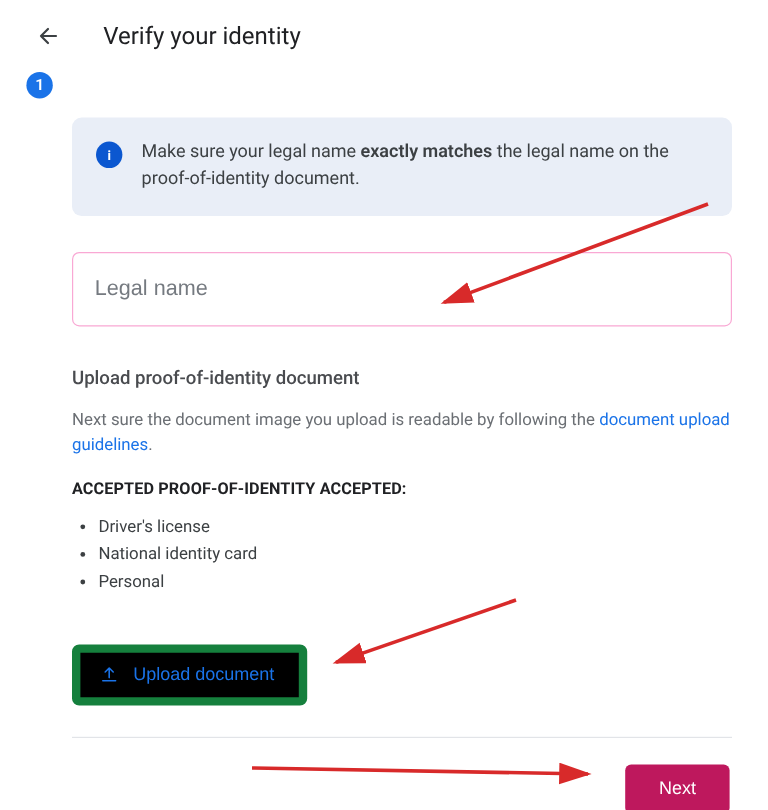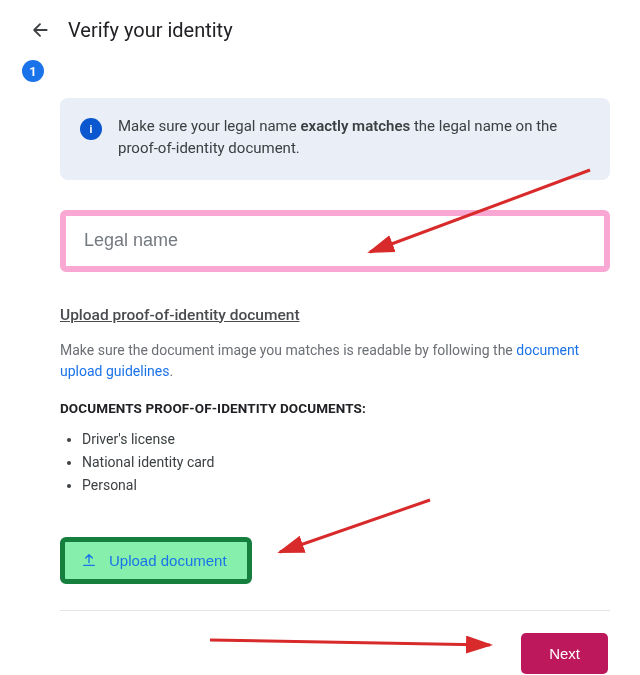--- a/index.html
+++ b/index.html
@@ -8,21 +8,21 @@
       background: #fff;
       width: 640px;
       height: 675px;
       color: #202124;
       position: relative;
     }
     .header {
       display: flex;
       align-items: center;
       padding: 18px 20px 14px 30px;
-      gap: 18px;
+      gap: 36px;
     }
     .back-arrow {
       cursor: pointer;
       width: 20px;
       height: 20px;
       display: flex;
       align-items: center;
       justify-content: center;
     }
     .page-title {
@@ -83,35 +83,34 @@
       color: #3c4043;
       line-height: 1.45;
     }
     .info-text b { font-weight: 600; margin-top: 43px; }
     .legal-input-wrap {
       margin-top: 30px;
     }
     .text-input {
       width: 100%;
       height: 62px;
-      border: 6px solid #f9a8d4;
+      border: 1px solid #f9a8d4;
       border-radius: 6px;
       padding: 0 18px;
       font-size: 18px;
       color: #5f6368;
       outline: none;
       background: #fff;
     }
     .text-input::placeholder { color: #757a80; }
     .section-heading {
       font-size: 15.5px;
       font-weight: 500;
       color: #494b4f;
       margin-top: 34px;
-      text-decoration: underline;
     }
     .helper-text {
       font-size: 14px;
       color: #6b6f74;
       line-height: 1.5;
       margin-top: 16px;
     }
     .link {
       color: #1a73e8;
       cursor: pointer;
@@ -126,22 +125,22 @@
     .doc-list {
       margin: 12px 0 14px 22px;
       font-size: 14px;
       color: #3c4043;
       line-height: 1.65;
     }
     .upload-btn {
       display: inline-flex;
       align-items: flex-start;
       gap: 12px;
-      border: 5px solid #15803d;
-      background: #86efac;
+      border: 7px solid #15803d;
+      background: #000000;
       color: #1a73e8;
       font-size: 15px;
       font-weight: 500;
       padding: 10px 20px 10px 16px;
       border-radius: 6px;
       cursor: pointer;
       margin-top: 26px;
     }
     .divider {
       border: none;
@@ -193,24 +192,24 @@
     </div>
   </div>
 
   <div class="legal-input-wrap">
     <input type="text" class="text-input" placeholder="Legal name" style="">
   </div>
 
   <div class="section-heading">Upload proof-of-identity document</div>
 
   <p class="helper-text">
-    <span>Make sure the document image you matches is readable by following the </span><span class="link">document upload guidelines</span><span>.</span>
+    <span>Next sure the document image you upload is readable by following the </span><span class="link">document upload guidelines</span><span>.</span>
   </p>
 
-  <div class="caps-label">DOCUMENTS PROOF-OF-IDENTITY DOCUMENTS:</div>
+  <div class="caps-label">ACCEPTED PROOF-OF-IDENTITY ACCEPTED:</div>
 
   <ul class="doc-list">
     <li>Driver's license</li>
     <li>National identity card</li>
     <li>Personal</li>
   </ul>
 
   <button class="upload-btn">
     <svg width="16" height="16" viewBox="0 0 24 24" fill="none">
       <path d="M12 16V4M12 4L7 9M12 4L17 9M4 20H20" stroke="#1a73e8" stroke-width="2" stroke-linecap="round" stroke-linejoin="round"></path>

